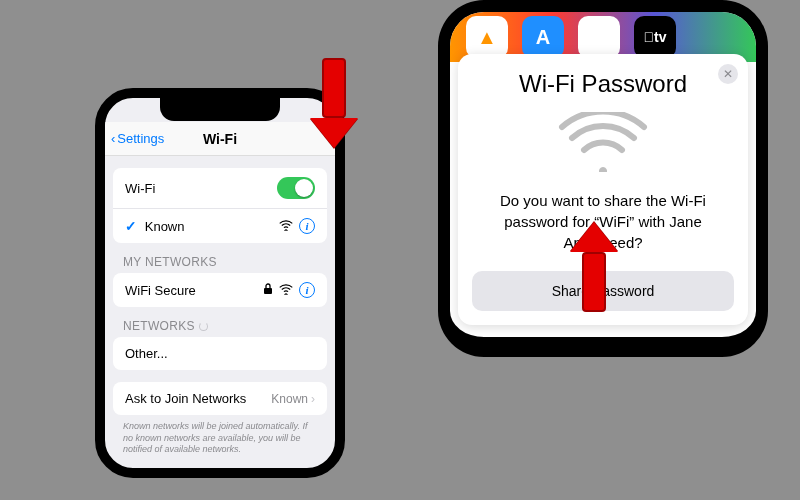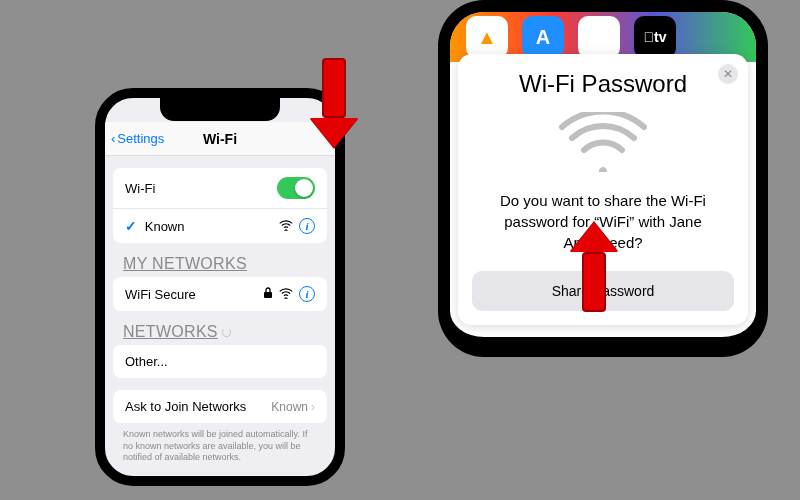--- a/index.html
+++ b/index.html
@@ -8,33 +8,33 @@
   
   .phone1 { position: absolute; left: 95px; top: 88px; width: 250px; border: 10px solid #000; border-radius: 38px; background: #efeff3; padding-top: 0; overflow: hidden; }
   .notch1 { width: 120px; height: 24px; background: #000; border-radius: 0 0 14px 14px; margin: 0 auto; position: relative; top: -1px; }
   .statusbar { display: flex; justify-content: space-between; padding: 0 10px; font-size: 11px; font-weight: 600; color:#000; margin-top:-20px; height:20px; align-items:center;}
   .statusbar .ind { display:flex; gap:3px; align-items:center; font-size:10px;}
   .navbar { background:#f9f9f9; display:flex; align-items:center; justify-content:center; position:relative; height:34px; border-bottom:1px solid #ddd; }
   .navbar .back { position:absolute; left:6px; color:#007aff; font-size:13px; display:flex; align-items:center; gap:2px;}
   .navbar .title { font-weight:600; font-size:14px;}
 
   .group { margin:12px 8px 0 8px; }
-  .grouph { font-size:16px; color:#8a8a8e; letter-spacing:0.3px; padding:0 10px 4px 10px; text-transform:uppercase; display:flex; align-items:center; gap:4px;text-decoration:underline;}
+  .grouph { font-size:12px; color:#8a8a8e; letter-spacing:0.3px; padding:0 10px 4px 10px; text-transform:uppercase; display:flex; align-items:center; gap:4px;}
   .cell { background:#fff; padding:9px 12px; font-size:13px; color:#000; display:flex; align-items:center; justify-content:space-between; }
   .cell + .cell { border-top:1px solid #e5e5ea; }
   .gcells { border-radius:8px; overflow:hidden; }
   .left { display:flex; align-items:center; gap:8px; }
   .right { display:flex; align-items:center; gap:6px; color:#8a8a8e; }
 
   .toggle { width:38px; height:22px; background:#34c759; border-radius:11px; position:relative; }
   .toggle::after { content:""; position:absolute; width:18px; height:18px; background:#fff; border-radius:50%; right:2px; top:2px; box-shadow:0 1px 2px rgba(0,0,0,0.3);}
   .check { color:#007aff; font-size:14px; font-weight:bold; }
   .info { width:16px; height:16px; border:1.5px solid #007aff; border-radius:50%; color:#007aff; font-size:11px; display:flex; align-items:center; justify-content:center; font-style:italic; font-family:serif; font-weight:bold;}
   .lock { font-size:11px; color:#000; }
-  .footer { font-size:9px; color:#8a8a8e; padding:6px 10px 12px 10px; line-height:1.3; }
+  .footer { font-size:9px; color:#8a8a8e; padding:6px 10px 12px 10px; line-height:1.3;font-style:italic; }
   .notify { color:#8a8a8e; font-size:12px; display:flex; align-items:center; gap:3px;}
   .chev { color:#c7c7cc; }
   .spinner { width:9px; height:9px; border:1.5px solid #c7c7cc; border-top-color:transparent; border-radius:50%; display:inline-block;}
 
   
   .phone2 { position:absolute; left:438px; top:0; width:330px; border:12px solid #000; border-bottom:20px solid #000; border-radius:46px; background:#fff; overflow:hidden; }
   .bg2 { height:50px; background:linear-gradient(90deg,#ff9500,#ff3b30,#5856d6,#34c759); display:flex; gap:14px; padding:4px 16px; align-items:flex-start; }
   .appicon { width:42px; height:42px; border-radius:10px; display:flex; align-items:center; justify-content:center; color:#fff; font-size:20px; font-weight:bold; }
   .sheet { background:#fff; border-radius:14px; margin:-8px 8px 12px 8px; padding:16px 14px 14px 14px; position:relative; text-align:center; box-shadow:0 2px 12px rgba(0,0,0,0.15);}
   .sheet .close { position:absolute; right:10px; top:10px; width:20px; height:20px; background:#e5e5ea; border-radius:50%; color:#8a8a8e; font-size:12px; display:flex; align-items:center; justify-content:center;}

